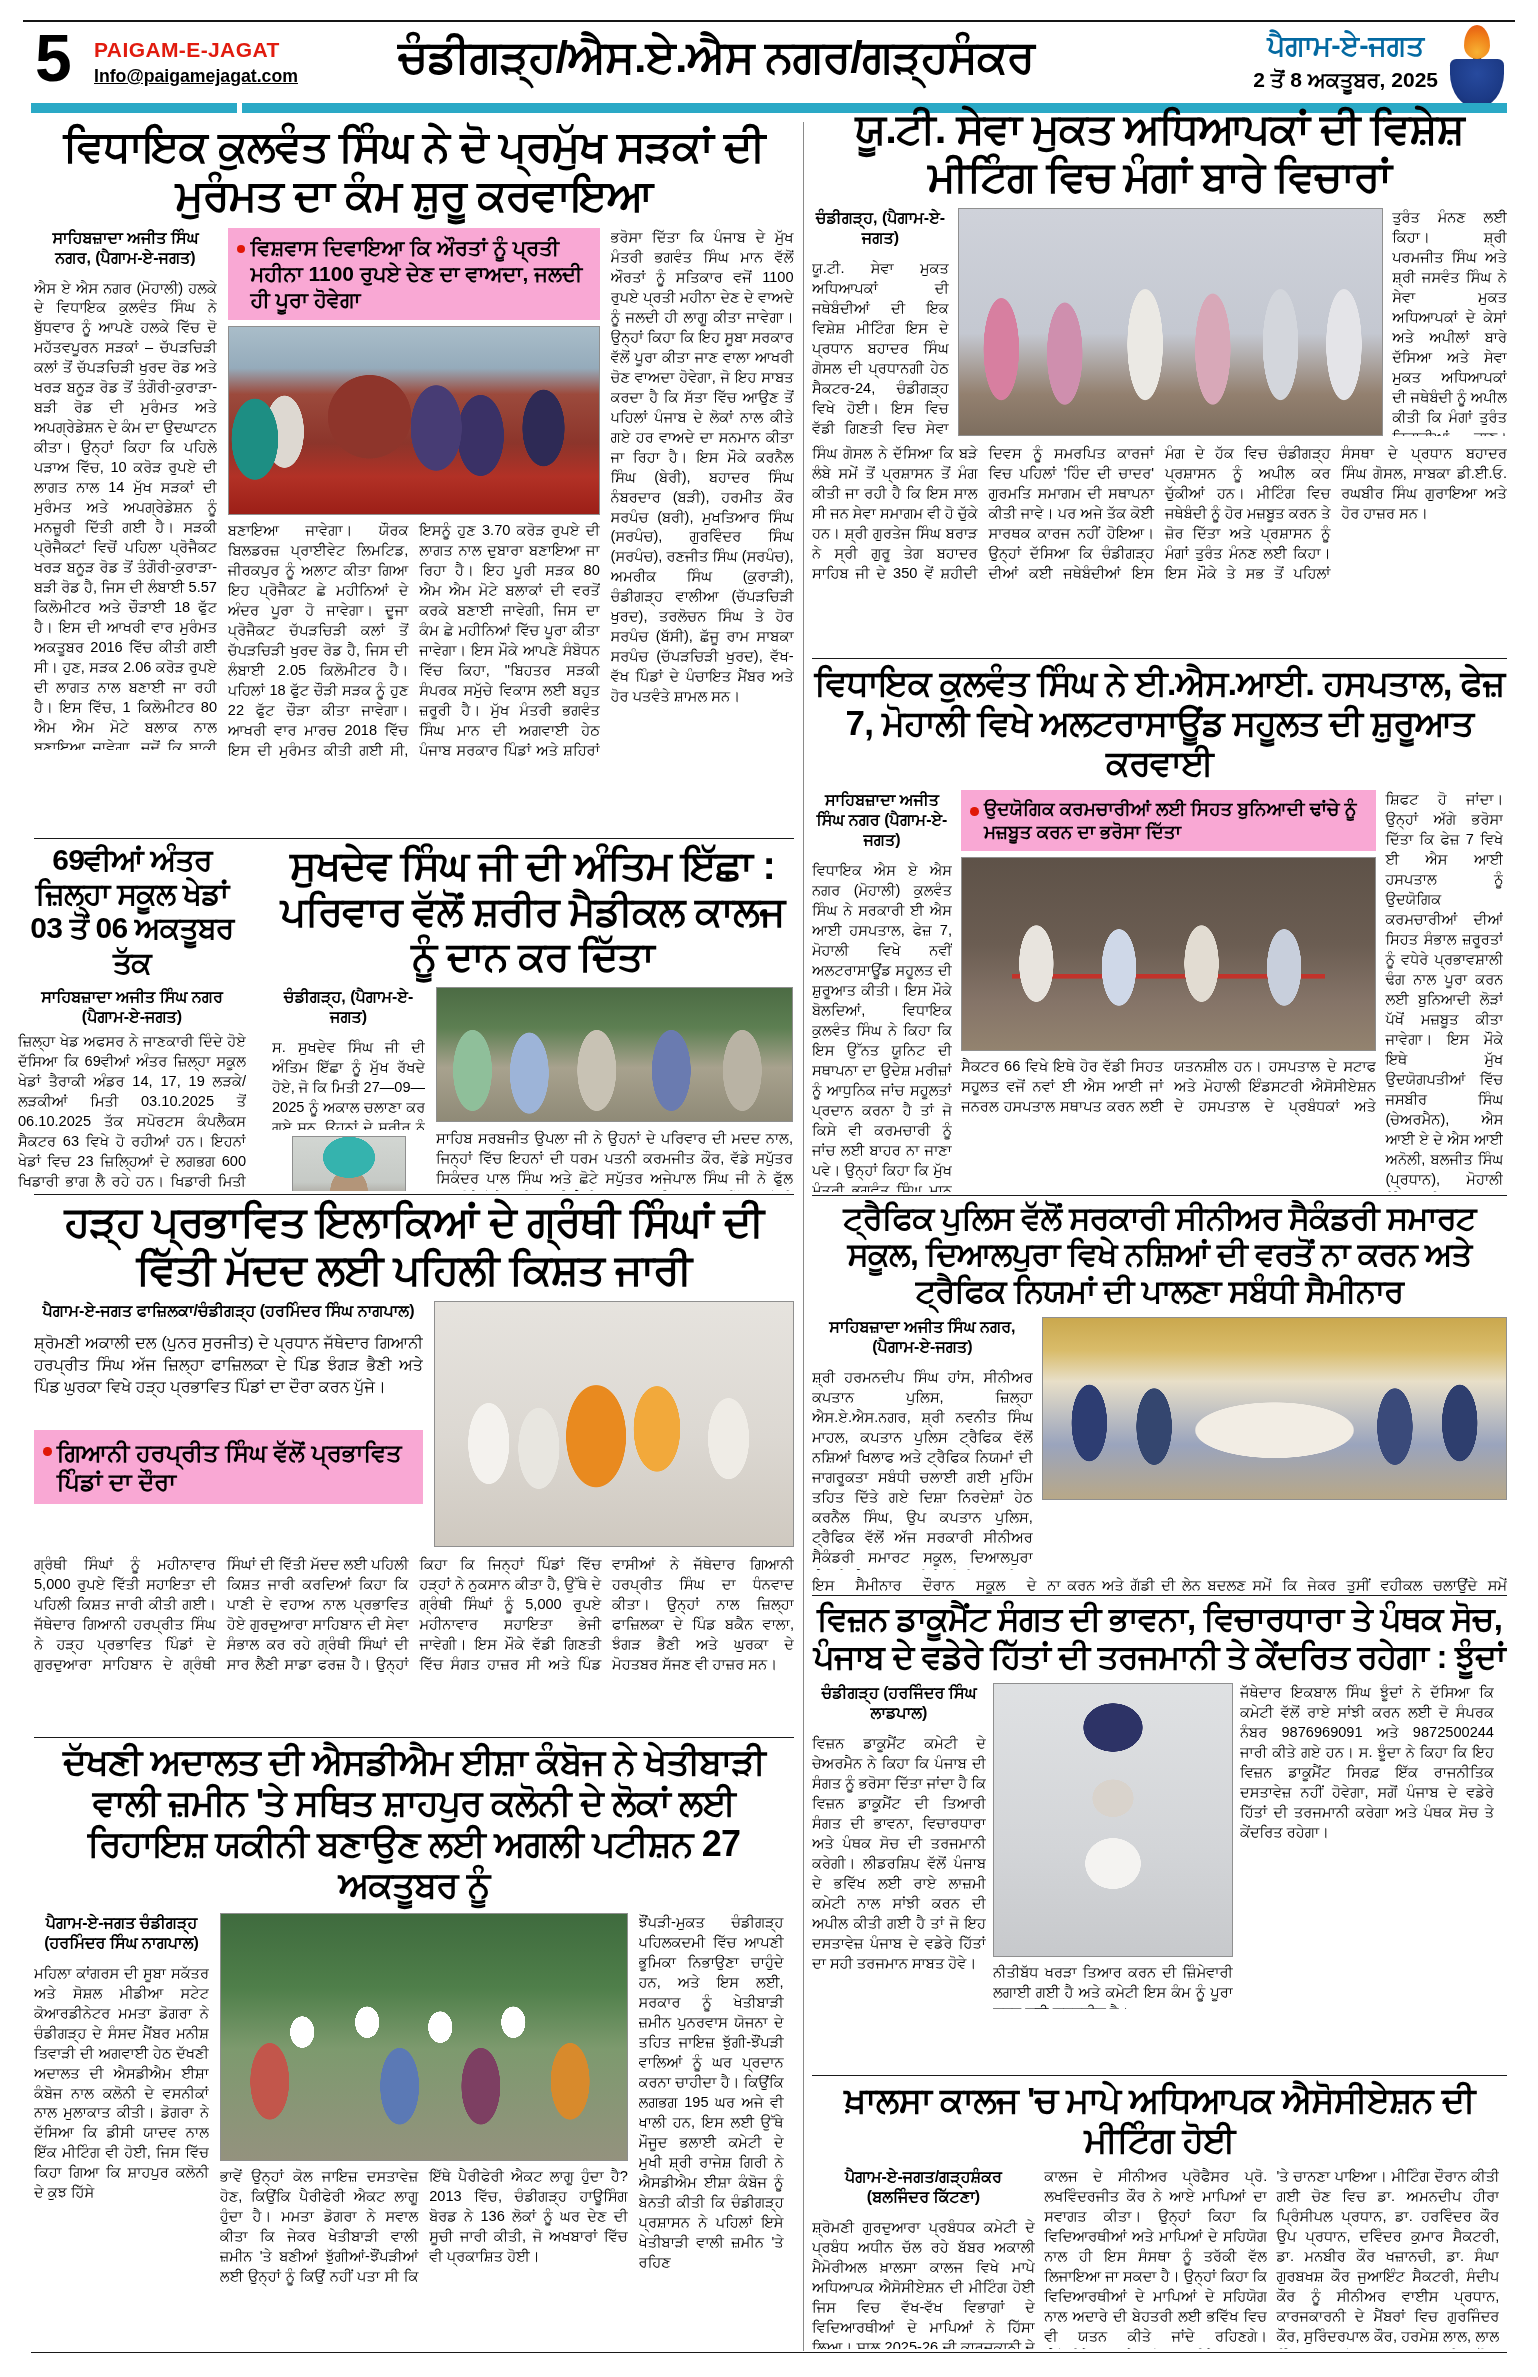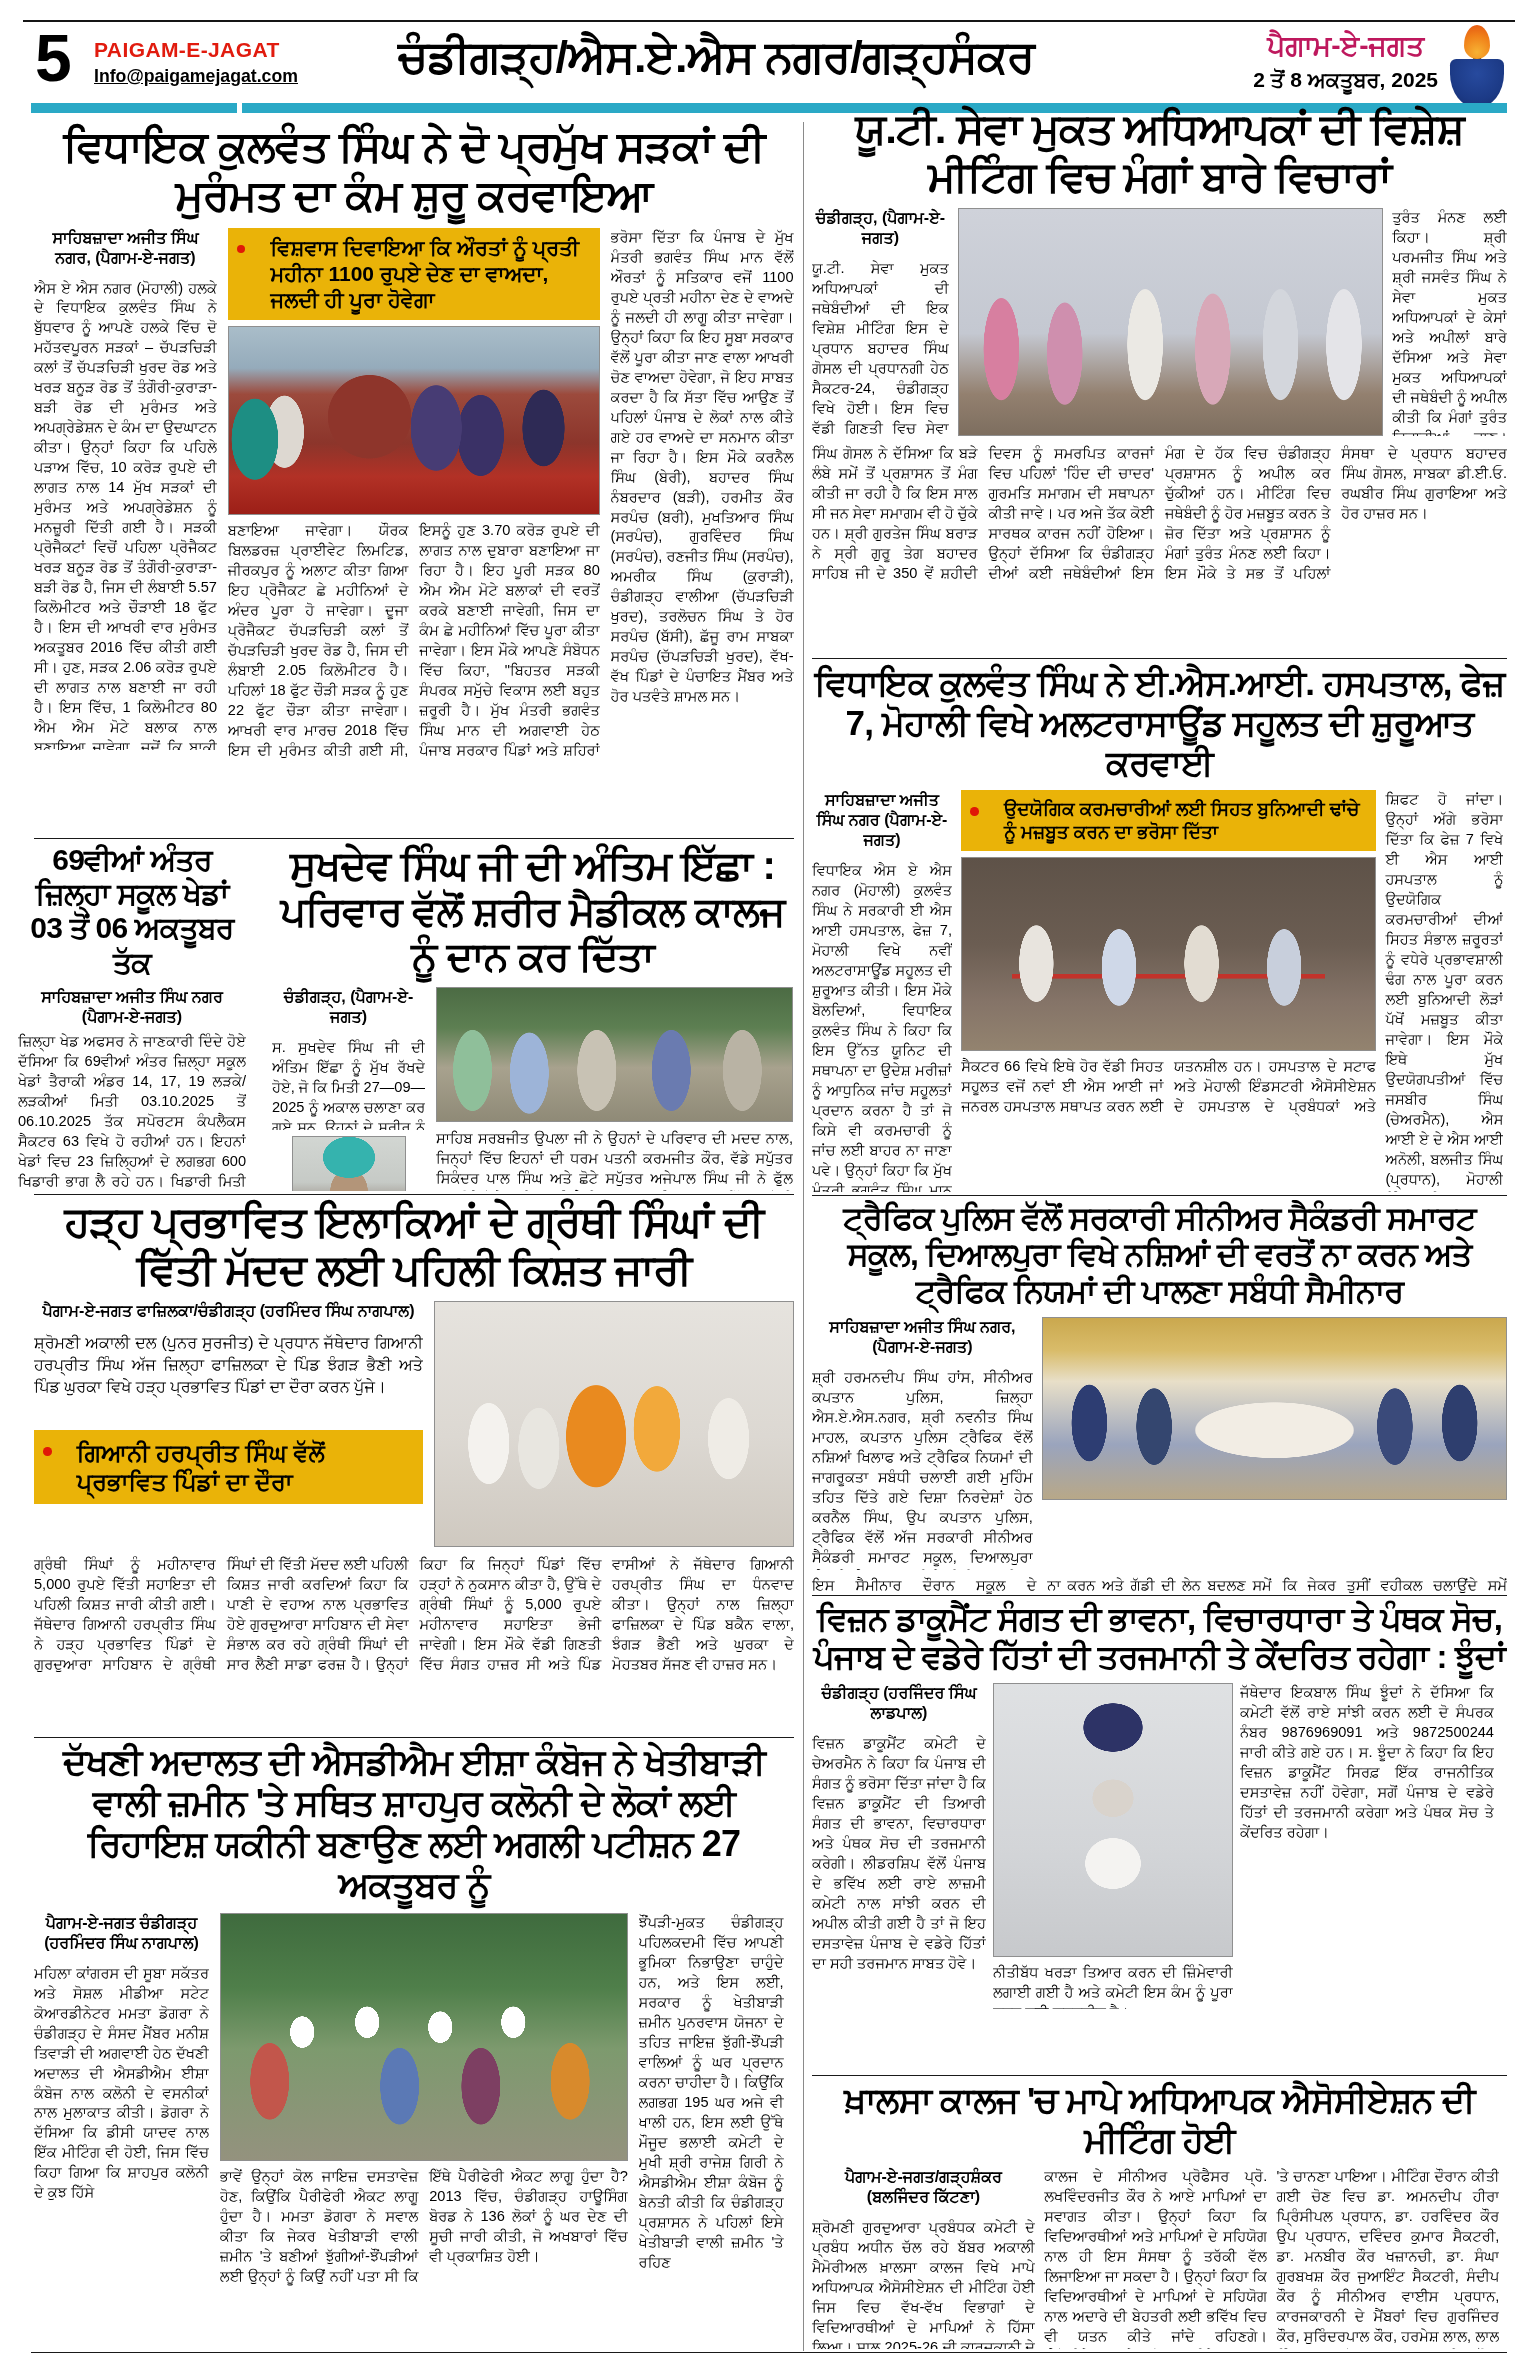--- a/index.html
+++ b/index.html
@@ -6,21 +6,21 @@
   #sheet{position:relative;width:1538px;height:2377px;background:#ffffff;margin:0 auto;
          font-family:"Liberation Sans","DejaVu Sans",sans-serif;color:#000;overflow:hidden;}
   .abs{position:absolute;}
   
   .topline{left:23px;right:23px;top:20px;border-top:2.3px solid #151515;}
   .pageno{left:35px;top:29px;font-size:66px;font-weight:800;line-height:0.9;letter-spacing:-1.5px;}
   .brand-en{left:94px;top:38px;color:#e11b0e;font-weight:800;font-size:21px;letter-spacing:0.4px;}
   .email{left:94px;top:66px;font-size:17.7px;font-weight:700;text-decoration:underline;}
   .section-title{left:262px;width:908px;top:31px;text-align:center;font-size:45px;font-weight:800;letter-spacing:-0.8px;}
   .mast-right{right:100px;top:31px;text-align:center;}
-  .brand-pa{color:#be185d;font-size:28px;font-weight:800;line-height:1.05;}
+  .brand-pa{color:#0369a1;font-size:28px;font-weight:800;line-height:1.05;}
   .date-range{font-size:21px;font-weight:800;margin-top:7.7px;}
   .logo{right:31px;top:24.6px;width:60px;height:83px;}
   .logo .flame{position:absolute;left:50%;top:0;width:26px;height:34px;transform:translateX(-50%);
       background:radial-gradient(circle at 50% 80%,#f7b233 0%,#f08019 55%,#e35312 100%);
       border-radius:50% 50% 50% 50%/60% 60% 40% 40%;}
   .logo .shield{position:absolute;left:50%;bottom:0;width:54px;height:49px;transform:translateX(-50%);
       background:radial-gradient(circle at 50% 30%,#274a9e 0%,#1c3a86 60%,#142a66 100%);
       border-radius:6.2px 6.2px 50% 50%/6.2px 6.2px 70% 70%;}
   .logo .torch{position:absolute;left:50%;top:29px;width:7.7px;height:26px;transform:translateX(-50%);
       background:linear-gradient(180deg,#333 0%,#111 100%);border-radius:2.3px;}
@@ -34,21 +34,21 @@
   
   .art{position:absolute;overflow:hidden;}
   .hl{font-weight:800;text-align:center;line-height:1.14;letter-spacing:-0.8px;margin:0 0 7.7px 0;}
   .row{display:flex;gap:10.8px;align-items:flex-start;}
   .stack{display:flex;flex-direction:column;gap:6.2px;}
   .dl{font-weight:800;font-size:16px;text-align:center;line-height:1.25;margin-bottom:4.6px;}
   .bt{font-size:14.6px;line-height:1.37;text-align:justify;margin:0;overflow:hidden;}
   .cols2{column-count:2;column-gap:10.8px;}
   .cols3{column-count:3;column-gap:10.8px;}
   .cols4{column-count:4;column-gap:10.8px;}
-  .bluebox{background:#eab308;padding:7.7px 9.2px;display:flex;gap:25px;align-items:flex-start;}
+  .bluebox{background:#f9a8d4;padding:7.7px 9.2px;display:flex;gap:5px;align-items:flex-start;}
   .bluebox .txt{font-weight:800;line-height:1.22;}
   .reddot{flex:0 0 auto;width:8.5px;height:8.5px;border-radius:50%;background:#e01807;margin-top:9.2px;}
   .ph{border:0.8px solid #8f8f8f;box-sizing:border-box;flex:0 0 auto;}
   
   .ph-roads{background:
     radial-gradient(42px 73px at 7% 60%,#1d8e83 0%,#1d8e83 55%,transparent 56%),
     radial-gradient(35px 65px at 15% 56%,#ddd8d1 0%,#ddd8d1 55%,transparent 56%),
     radial-gradient(46px 77px at 56% 54%,#473c74 0%,#473c74 55%,transparent 56%),
     radial-gradient(42px 73px at 68% 58%,#3a3166 0%,#3a3166 55%,transparent 56%),
     radial-gradient(38px 69px at 85% 54%,#2e2a55 0%,#2e2a55 55%,transparent 56%),

